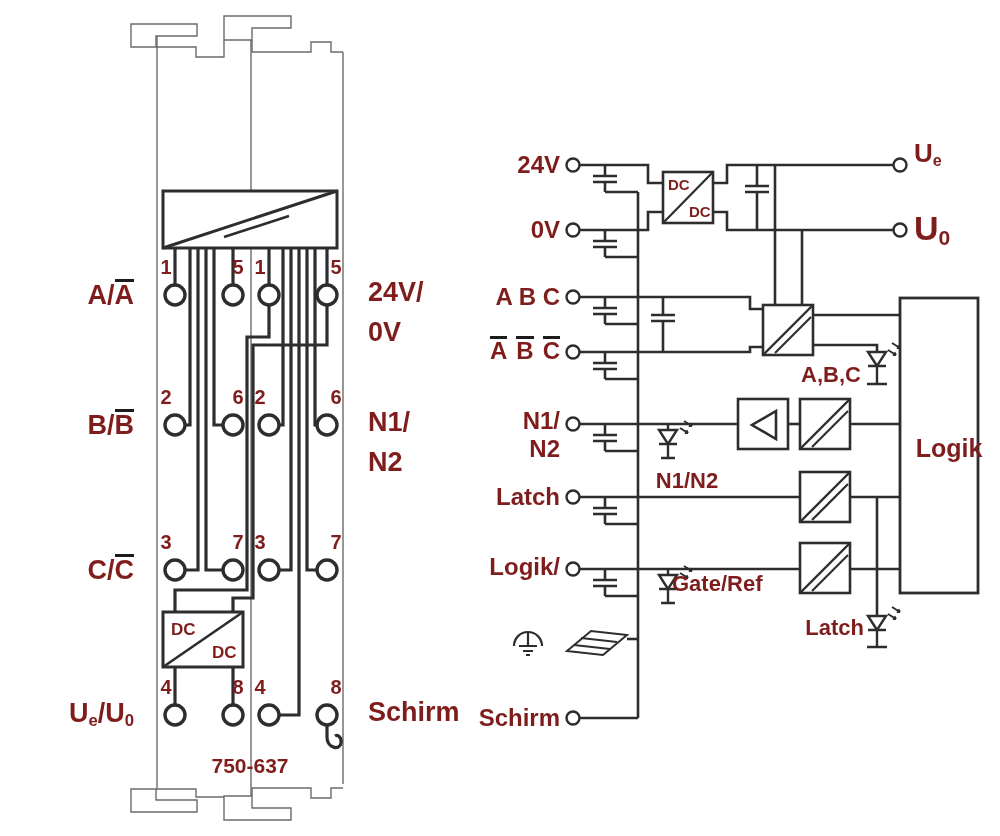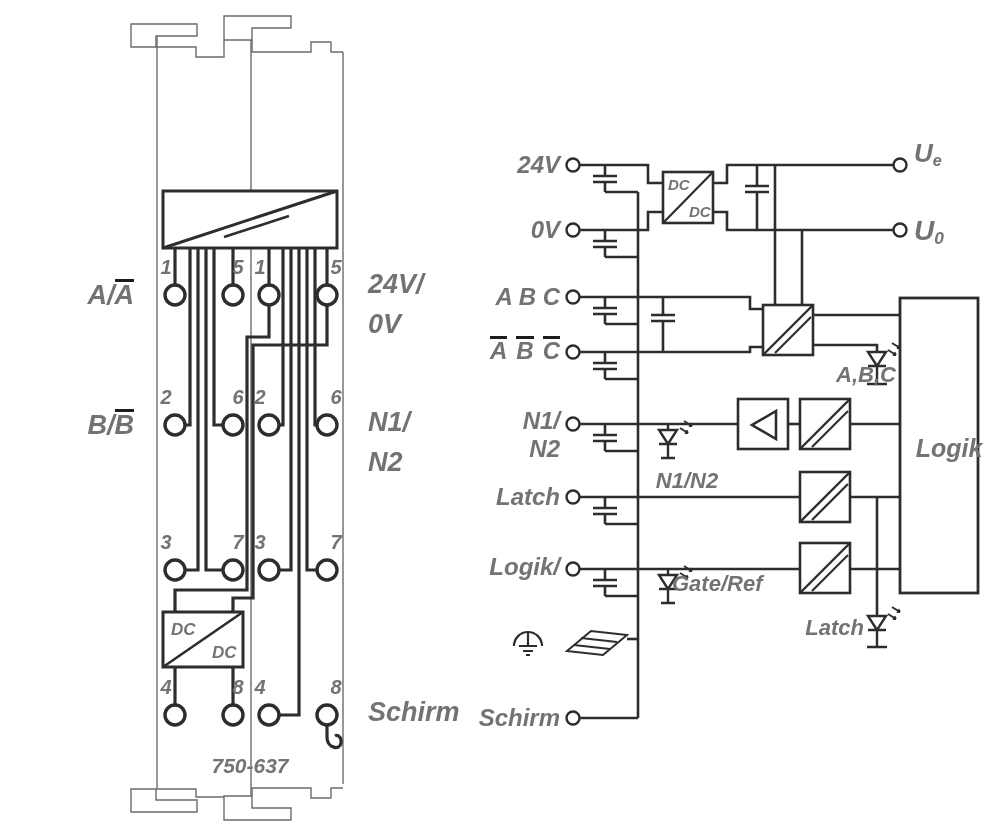--- a/index.html
+++ b/index.html
@@ -1,19 +1,19 @@
 <!DOCTYPE html>
 <html><head>
 <meta charset="utf-8">
 <style>
   html,body{margin:0;padding:0;background:#ffffff;}
   .stage{position:relative;width:1000px;height:836px;background:#ffffff;overflow:hidden;
          font-family:"Liberation Sans", sans-serif;}
   svg{position:absolute;left:0;top:0;}
-  .t{position:absolute;font-weight:700;color:#737373;white-space:nowrap;font-style:italic;}
+  .t{position:absolute;font-weight:700;color:#7f1d1d;white-space:nowrap;}
   .ra{text-align:right;}
   .ca{text-align:center;}
   .ov{display:inline-block;line-height:0.95;border-top:3px solid #1c1c1c;padding-top:1px;}
   .sp{margin-left:9px;}
   sub{font-size:0.62em;vertical-align:-0.25em;font-weight:700;}
   .num{font-size:20px;transform:translate(-50%,-50%);}
   .lbl-l{font-size:27px;left:0;width:122px;margin-left:12px;}
   .lbl-r{font-size:27px;left:368px;line-height:40px;}
   .cin{font-size:24px;left:400px;width:160px;line-height:28px;}
   .small{font-size:22px;}
@@ -211,22 +211,24 @@
     <circle cx="573" cy="497" r="6.5"></circle>
     <circle cx="573" cy="569" r="6.5"></circle>
     <circle cx="573" cy="718" r="6.5"></circle>
     <circle cx="900" cy="165" r="6.5"></circle>
     <circle cx="900" cy="230" r="6.5"></circle>
   </g>
 </svg>
 
 <div class="t lbl-l ra" style="top:279px"><span>A/</span><span class="ov">A</span></div>
 <div class="t lbl-l ra" style="top:409px"><span>B/</span><span class="ov">B</span></div>
-
-<div class="t lbl-r" style="top:264px">
+<div class="t lbl-l ra" style="top:554px"><span>C/</span><span class="ov">C</span></div>
+<div class="t lbl-l ra" style="top:698px"><span>U</span><sub>e</sub><span>/U</span><sub>0</sub></div>
+
+<div class="t lbl-r" style="top:272px">
       <div>24V/</div>
       <div>0V</div>
     </div>
 <div class="t lbl-r" style="top:402px">
       <div>N1/</div>
       <div>N2</div>
     </div>
 <div class="t lbl-r" style="top:692px">
       <div>Schirm</div>
     </div>
@@ -260,25 +262,25 @@
       <div>N1/</div>
       <div>N2</div>
     </div>
 <div class="t cin ra" style="top:483px">Latch</div>
 <div class="t cin ra" style="top:553px">
       <div>Logik/</div>
     </div>
 <div class="t cin ra" style="top:704px">Schirm</div>
 
 <div class="t" style="left:914px;top:138px;font-size:26px"><span>U</span><sub>e</sub></div>
-<div class="t" style="left:914px;top:215px;font-size:28px"><span>U</span><sub>0</sub></div>
+<div class="t" style="left:914px;top:209px;font-size:34px"><span>U</span><sub>0</sub></div>
 
 <div class="t dctext2" style="left:668px;top:176px">DC</div>
 <div class="t dctext2" style="left:689px;top:203px">DC</div>
 
 <div class="t ca" style="left:900px;top:434px;width:98px;font-size:25px">Logik</div>
 
-<div class="t small ra" style="left:796px;top:362px;width:100px">A,B,C</div>
+<div class="t small ra" style="left:761px;top:362px;width:100px">A,B,C</div>
 <div class="t small ca" style="left:637px;top:468px;width:100px">N1/N2</div>
 <div class="t small" style="left:672px;top:571px">Gate/Ref</div>
 <div class="t small ra" style="left:764px;top:615px;width:100px">Latch</div>
 
 </div>
 
 </body></html>

